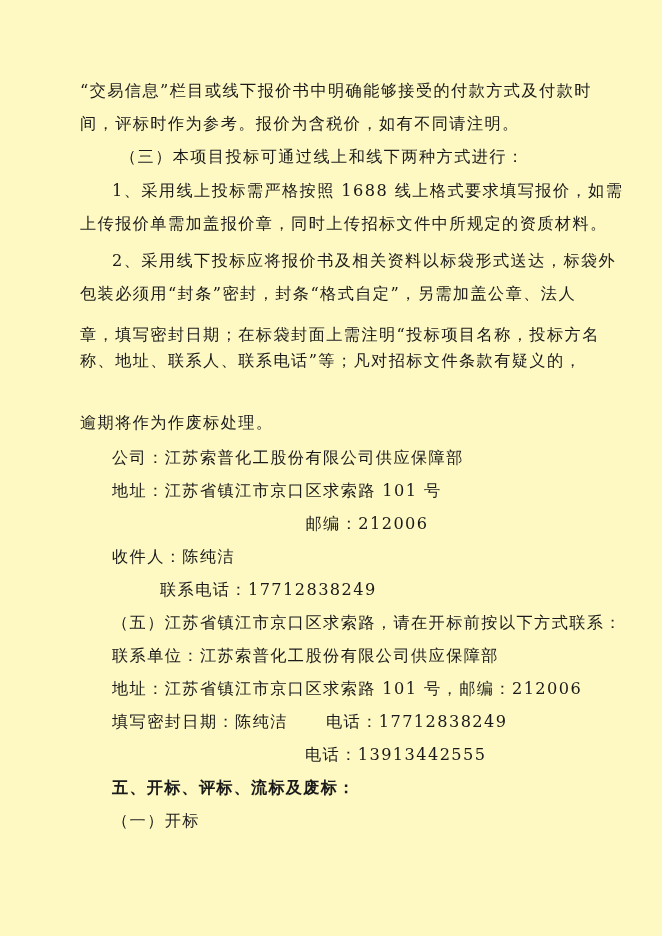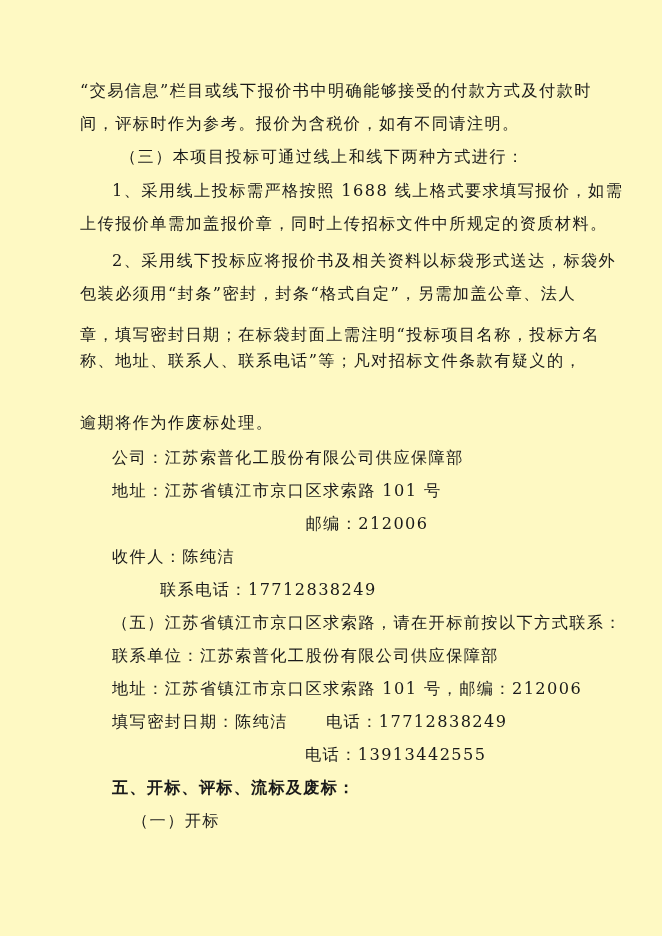--- a/index.html
+++ b/index.html
@@ -55,14 +55,14 @@
   <div class="line" style="top:513px; left:112px;text-align:center;">邮编：212006</div>
   <div class="line" style="top:546px; left:112px;">收件人：陈纯洁</div>
   <div class="line" style="top:579px; left:112px;margin-left:48px;">联系电话：17712838249</div>
   <div class="line" style="top:612px; left:112px;">（五）江苏省镇江市京口区求索路，请在开标前按以下方式联系：</div>
   <div class="line" style="top:645px; left:112px;">联系单位：江苏索普化工股份有限公司供应保障部</div>
   <div class="line" style="top:678px; left:112px;">地址：江苏省镇江市京口区求索路 101 号，邮编：212006</div>
   <div class="line" style="top:711px; left:112px;">填写密封日期：陈纯洁</div>
   <div class="line" style="top:711px; left:326px; width:auto;">电话：17712838249</div>
   <div class="line" style="top:744px; left:305px; width:auto;">电话：13913442555</div>
   <div class="line bold" style="top:777px; left:112px;">五、开标、评标、流标及废标：</div>
-  <div class="line" style="top:810px; left:112px;margin-left:20px;">（一）开标</div>
+  <div class="line" style="top:810px; left:112px;">（一）开标</div>
 </div>
 
 </body></html>

